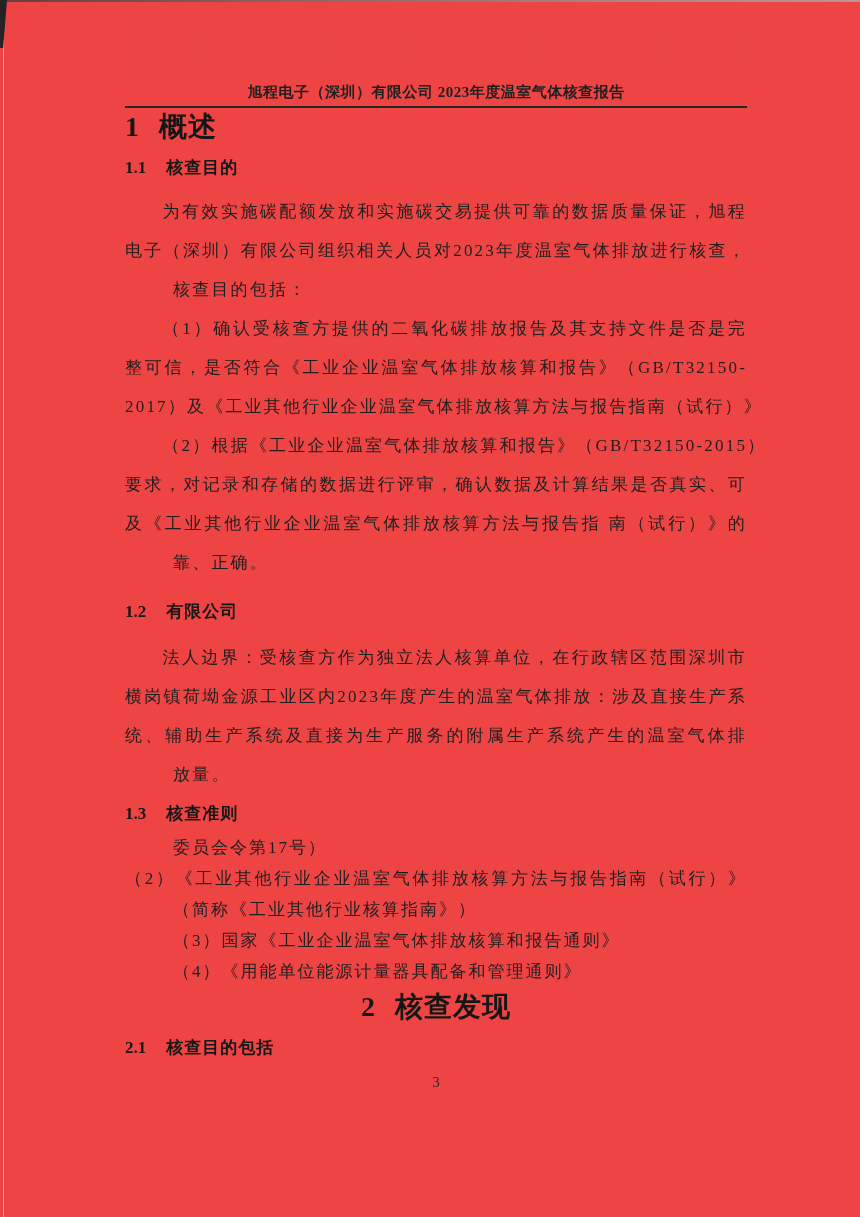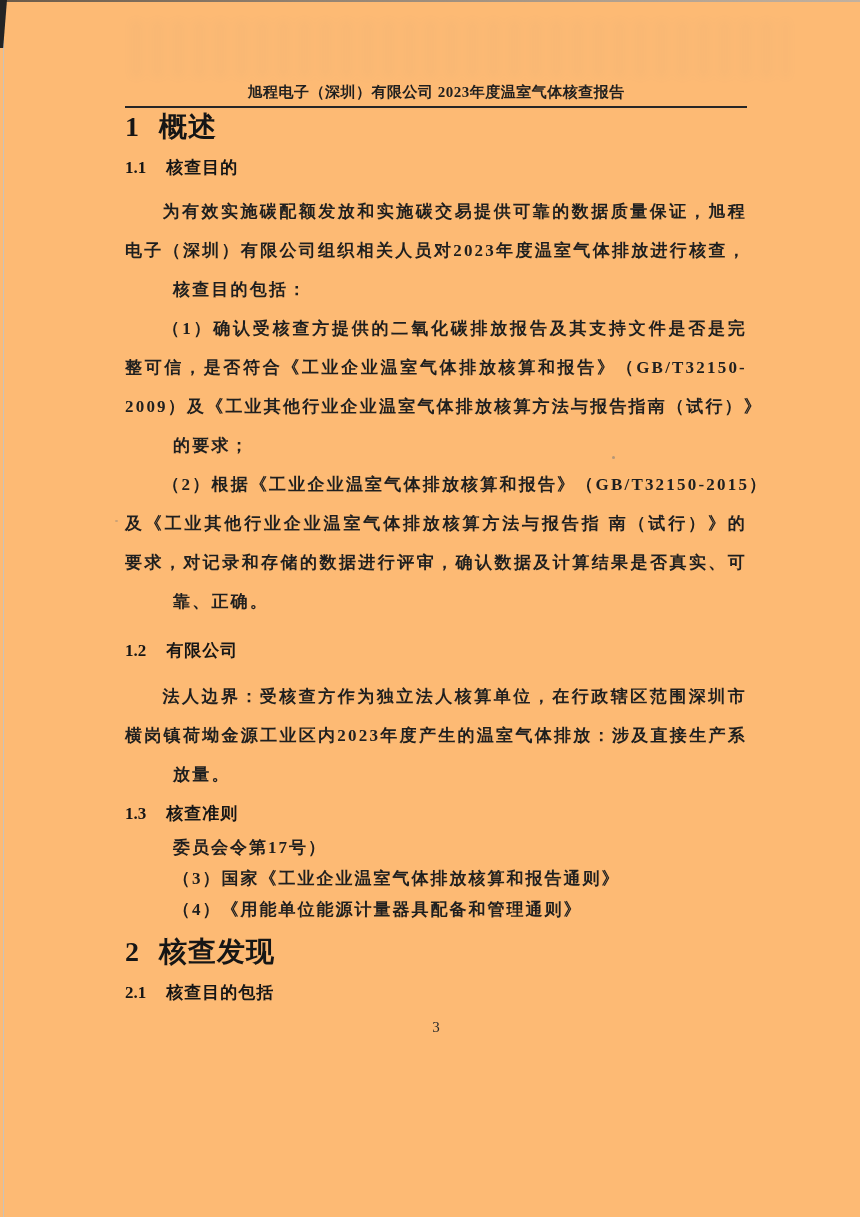--- a/index.html
+++ b/index.html
@@ -1,20 +1,20 @@
 <!DOCTYPE html>
 <html><head>
 <meta charset="utf-8">
 <style>
   html,body{margin:0;padding:0;background:#e9e9e9;}
   .page{
     position:relative;
     width:860px;height:1217px;
     margin:0 auto;
-    background:#fdba74;
+    background:#ef4444;
     box-sizing:border-box;
     padding:82px 113px 0 125px;
     font-family:"Liberation Serif","DejaVu Serif",serif;
     color:#1f1f1f;
     overflow:hidden;
   }
   
   .edge-top{position:absolute;top:0;left:0;width:100%;height:2px;
     background:linear-gradient(90deg,#3a3a3a,#6f6f6f 35%,#969696 70%,#aeaeae);opacity:.75;}
   .edge-left{position:absolute;top:0;left:3px;width:1px;height:100%;background:#bfc3c6;opacity:.85;}
@@ -34,28 +34,28 @@
 
   
   h1,h2{margin:0;color:#161616;}
   h1{font-size:28px;line-height:26px;margin-top:6px;}
   h2{font-size:17px;line-height:24px;}
   .hn{font-family:"Liberation Serif","DejaVu Serif",serif;font-weight:bold;margin-right:20px;}
   .ht{font-family:"Liberation Sans","DejaVu Sans",sans-serif;font-weight:bold;letter-spacing:1px;}
   .h-purpose{margin-top:16px;}
   .h-scope{margin-top:18px;margin-bottom:14px;}
   .h-criteria{margin-top:8px;margin-bottom:6px;}
-  .h-findings{margin-top:14px;}
+  .h-findings{margin-top:7px;text-align:center;}
   .h-basic{margin-top:16px;}
 
   
   .para{margin:0;}
   .para.lead{margin-top:12px;}
   .ln{font-size:17px;line-height:39px;letter-spacing:2.2px;
-    text-align:justify;text-align-last:justify;white-space:nowrap;font-weight:bold;}
+    text-align:justify;text-align-last:justify;white-space:nowrap;}
   .ln.first{text-indent:2.2em;}
   .ln.short{text-align-last:left;white-space:normal;margin-left:48px;}
   .criteria .ln{line-height:31px;letter-spacing:2px;}
 
   .page-footer{text-align:center;margin-top:12px;font-size:15px;line-height:20px;color:#2a2a2a;}
 </style>
 </head>
 <body>
 
 <div class="page">
@@ -81,48 +81,52 @@
 
   <div class="para lead">
     <div class="ln first">为有效实施碳配额发放和实施碳交易提供可靠的数据质量保证，旭程</div>
     <div class="ln">电子（深圳）有限公司组织相关人员对2023年度温室气体排放进行核查，</div>
     <div class="ln short">核查目的包括：</div>
   </div>
 
   <div class="para">
     <div class="ln first">（1）确认受核查方提供的二氧化碳排放报告及其支持文件是否是完</div>
     <div class="ln">整可信，是否符合《工业企业温室气体排放核算和报告》（GB/T32150-</div>
-    <div class="ln">2009）及《工业其他行业企业温室气体排放核算方法与报告指南（试行）》</div>
-    <div class="ln short">的要求；</div>
+    <div class="ln">2017）及《工业其他行业企业温室气体排放核算方法与报告指南（试行）》</div>
   </div>
 
   <div class="para">
     <div class="ln first">（2）根据《工业企业温室气体排放核算和报告》（GB/T32150-2015）</div>
+    <div class="ln">要求，对记录和存储的数据进行评审，确认数据及计算结果是否真实、可</div>
     <div class="ln">及《工业其他行业企业温室气体排放核算方法与报告指 南（试行）》的</div>
-    <div class="ln">要求，对记录和存储的数据进行评审，确认数据及计算结果是否真实、可</div>
     <div class="ln short">靠、正确。</div>
   </div>
 
   <h2 class="h-scope">
     <span class="hn">1.2</span><span class="ht">有限公司</span>
   </h2>
 
   <div class="para">
     <div class="ln first">法人边界：受核查方作为独立法人核算单位，在行政辖区范围深圳市</div>
     <div class="ln">横岗镇荷坳金源工业区内2023年度产生的温室气体排放：涉及直接生产系</div>
+    <div class="ln">统、辅助生产系统及直接为生产服务的附属生产系统产生的温室气体排</div>
     <div class="ln short">放量。</div>
   </div>
 
   <h2 class="h-criteria">
     <span class="hn">1.3</span><span class="ht">核查准则</span>
   </h2>
 
   <div class="criteria">
     <div class="para">
       <div class="ln short">委员会令第17号）</div>
+    </div>
+    <div class="para">
+      <div class="ln">（2）《工业其他行业企业温室气体排放核算方法与报告指南（试行）》</div>
+      <div class="ln short">（简称《工业其他行业核算指南》）</div>
     </div>
     <div class="para">
       <div class="ln short">（3）国家《工业企业温室气体排放核算和报告通则》</div>
     </div>
     <div class="para">
       <div class="ln short">（4）《用能单位能源计量器具配备和管理通则》</div>
     </div>
   </div>
 
   <h1 class="h-findings">

